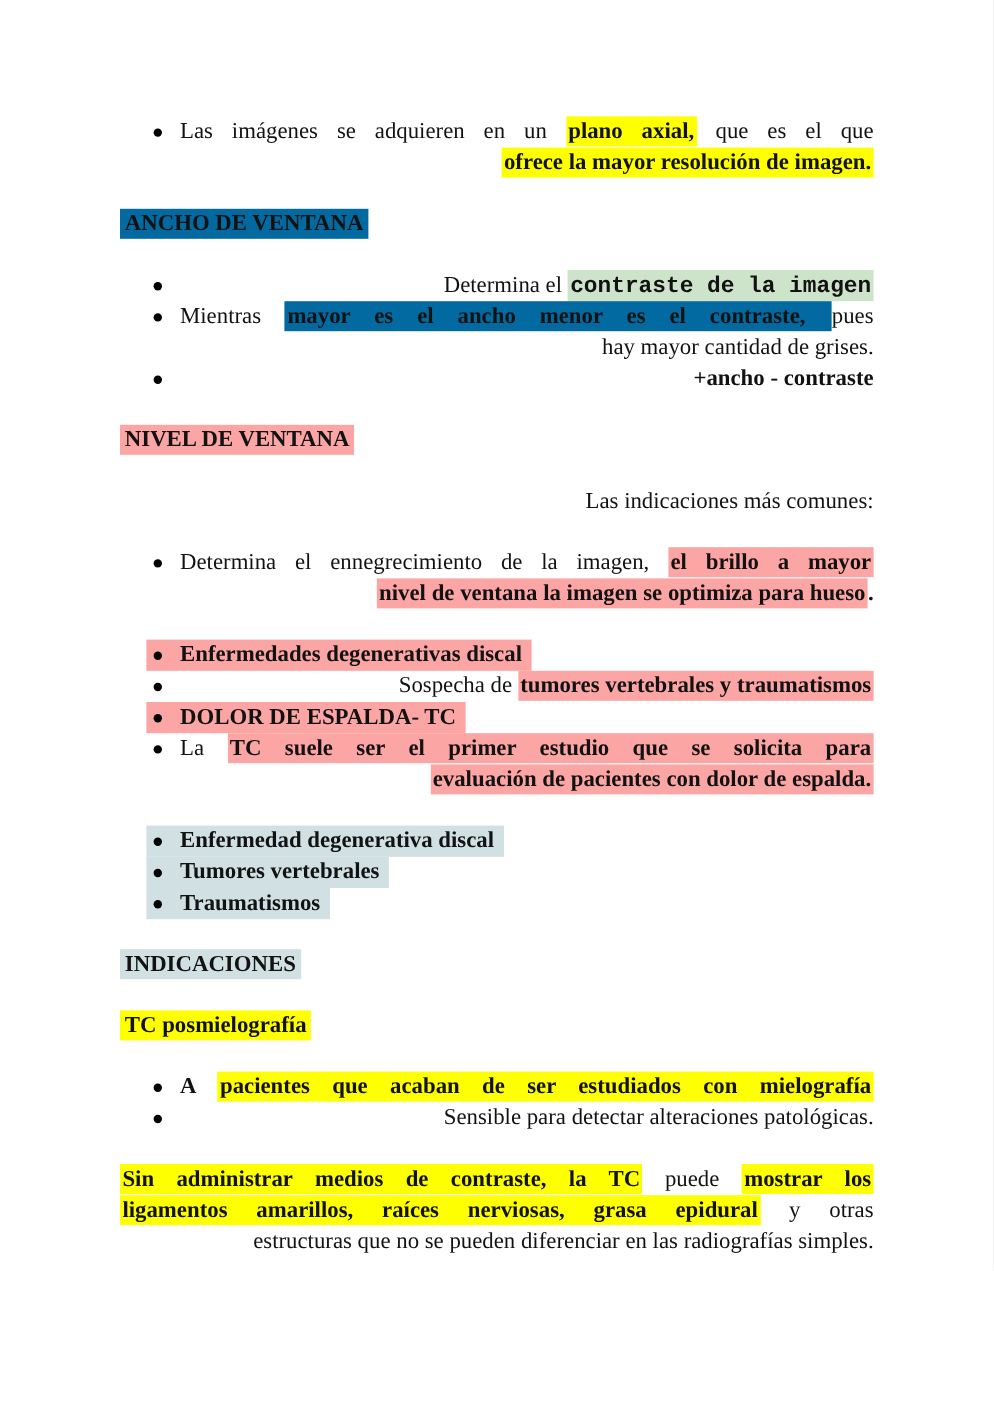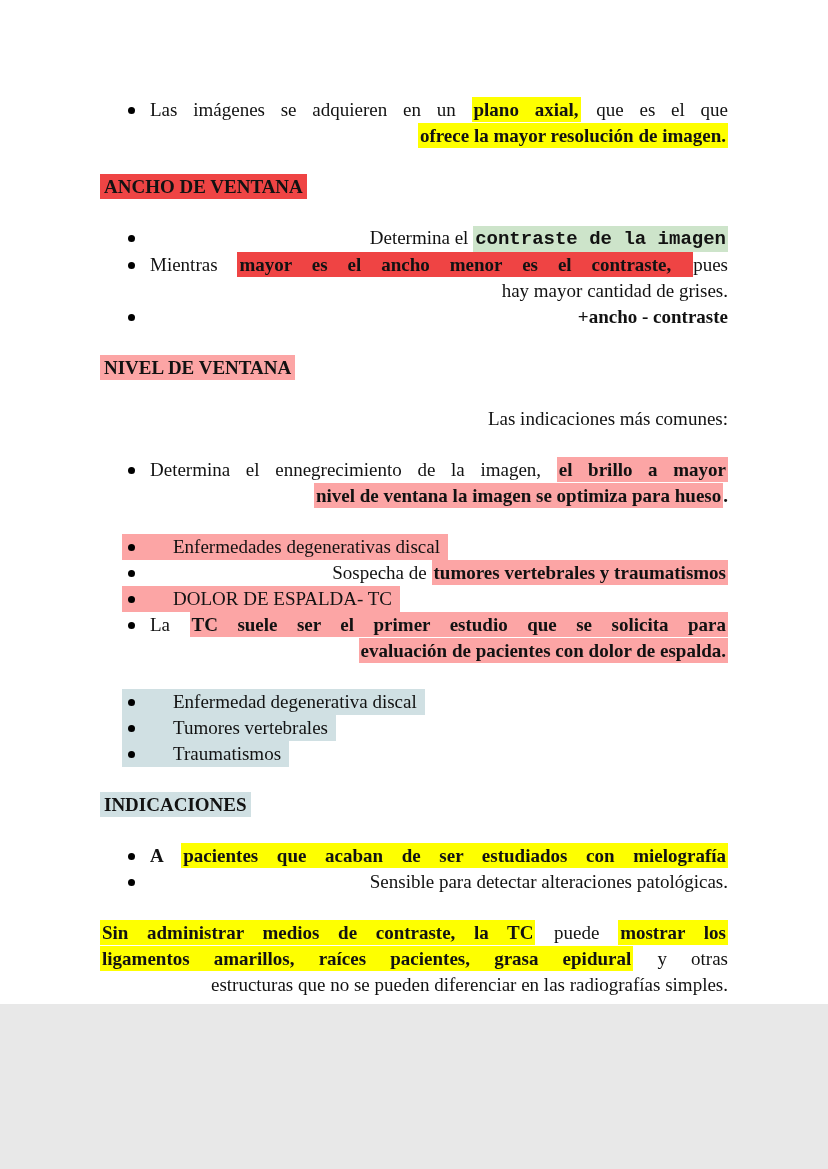--- a/index.html
+++ b/index.html
@@ -1,38 +1,38 @@
 <!DOCTYPE html>
 <html><head>
 <meta charset="utf-8">
 <style>
   html, body { margin: 0; padding: 0; background: #e8e8e8; }
   .page {
     position: relative;
     width: 828px;
-    height: 1004px;
+    height: 1169px;
     margin: 0 auto;
     background: #ffffff;
     box-sizing: border-box;
     padding: 97px 100px 0 100px;
     font-family: "Liberation Serif", "DejaVu Serif", serif;
     font-size: 19px;
     line-height: 26px;
     color: #121212;
     overflow: hidden;
   }
   .block { margin: 0 0 25px 0; }
   .ln { text-align: right; }
   .ln.just { text-align: justify; text-align-last: justify; }
   b, .bold { font-weight: bold; }
 
   
   .hl { padding: 2px 2px; font-weight: bold; }
   .hl-y  { background: #feff00; }
-  .hl-g  { background: #ef4444; }
+  .hl-g  { background: #0369a1; }
   .hl-lg { background: #cde4ca; font-family: Liberation Mono, monospace; }
   .hl-c  { background: #fca5a5; }
   .hl-b  { background: #d0e0e3; }
 
   
   .heading { font-weight: bold; }
   .heading .hl { padding: 2px 4px; }
 
   
   .li { display: flex; align-items: flex-start; }
@@ -42,21 +42,21 @@
     border-radius: 50%;
     background: #000;
     margin: 10px 15px 0 28px;
   }
   .li .content { flex: 1 1 auto; min-width: 0; }
 
   
   .li.hlrow { width: fit-content; margin-left: 22px; padding-right: 8px; }
   .li.hlrow .marker { margin-left: 6px; }
   .li.hlrow .content { flex: 0 0 auto; }
-  .li.hlrow.hl-c, .li.hlrow.hl-b { font-weight: normal; gap: 23px; }
+  .li.hlrow.hl-c, .li.hlrow.hl-b { font-weight: bold; }
 </style>
 </head>
 <body>
 
 <div class="page">
 
   <div class="block">
     <div class="li">
       <span class="marker"></span>
       <div class="content">
@@ -156,35 +156,38 @@
       <div class="content">
         <div class="ln"><span>Traumatismos</span></div>
       </div>
     </div>
   </div>
 
   <div class="block heading">
     <span class="hl hl-b">INDICACIONES</span>
   </div>
 
+  <div class="block heading">
+    <span class="hl hl-y">TC posmielografía</span>
+  </div>
 
   <div class="block">
     <div class="li">
       <span class="marker"></span>
       <div class="content">
         <div class="ln just"><span class="bold">A </span><span class="hl hl-y">pacientes que acaban de ser estudiados con mielografía</span></div>
       </div>
     </div>
     <div class="li">
       <span class="marker"></span>
       <div class="content">
         <div class="ln"><span>Sensible para detectar alteraciones patológicas.</span></div>
       </div>
     </div>
   </div>
 
   <div class="block">
     <div class="ln just"><span class="hl hl-y">Sin administrar medios de contraste, la TC</span><span> puede </span><span class="hl hl-y">mostrar los</span></div>
-    <div class="ln just"><span class="hl hl-y">ligamentos amarillos, raíces pacientes, grasa epidural</span><span> y otras</span></div>
+    <div class="ln just"><span class="hl hl-y">ligamentos amarillos, raíces nerviosas, grasa epidural</span><span> y otras</span></div>
     <div class="ln"><span>estructuras que no se pueden diferenciar en las radiografías simples.</span></div>
   </div>
 
 </div>
 
 </body></html>

